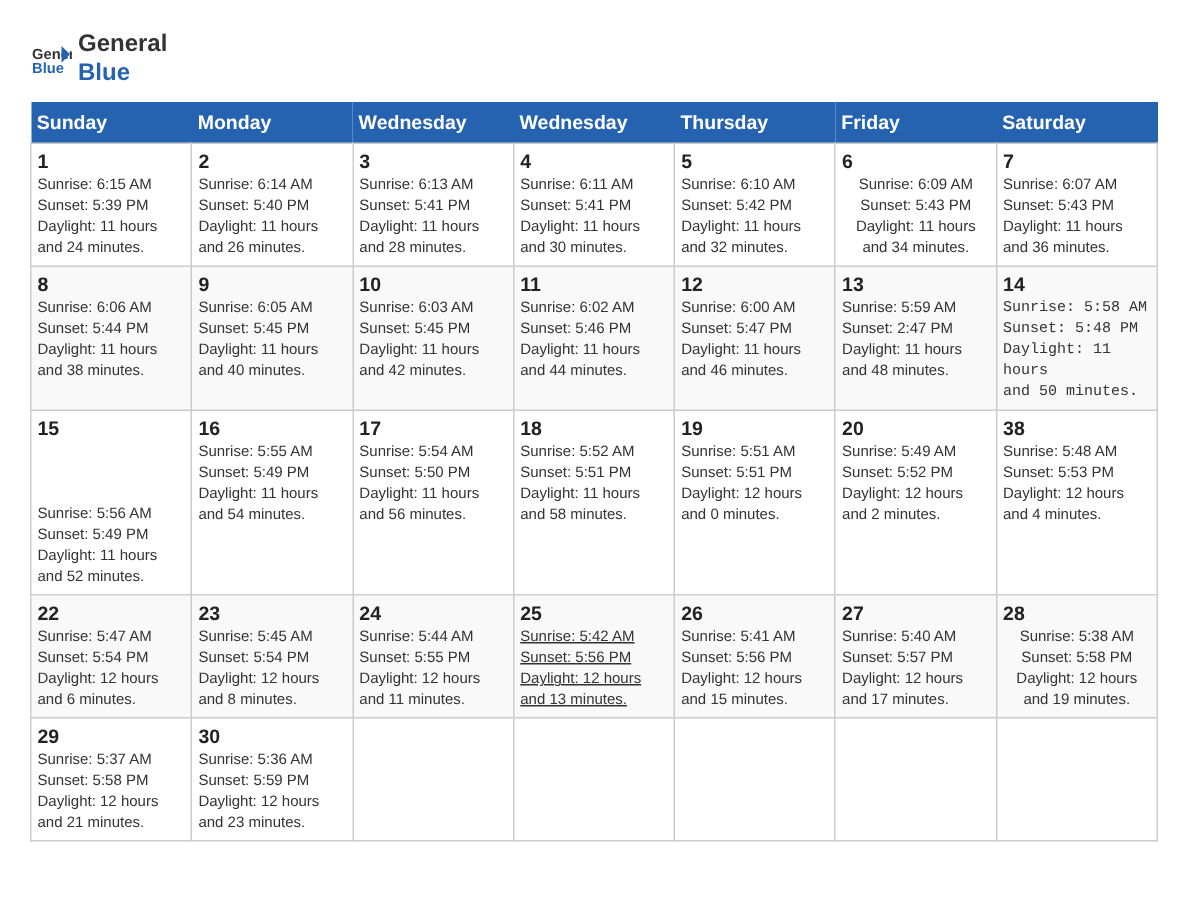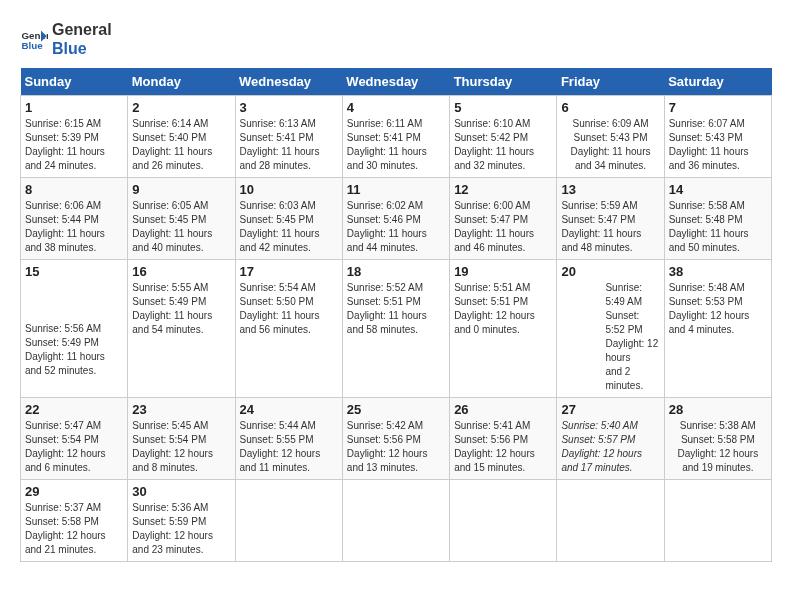--- a/index.html
+++ b/index.html
@@ -191,27 +191,27 @@
         <td>
           <span class="day-num">12</span>
           <div class="day-detail" style="white-space: pre-line;">Sunrise: 6:00 AM
 Sunset: 5:47 PM
 Daylight: 11 hours
 and 46 minutes.</div>
         </td>
         <td>
           <span class="day-num">13</span>
           <div class="day-detail" style="white-space: pre-line;">Sunrise: 5:59 AM
-Sunset: 5:47 PM
+Sunset: 2:47 PM
 Daylight: 11 hours
 and 48 minutes.</div>
         </td>
         <td>
           <span class="day-num">14</span>
-          <div class="day-detail" style="white-space: pre-line;">Sunrise: 5:58 AM
+          <div class="day-detail" style="white-space: pre-line; font-family: Liberation Mono, monospace;">Sunrise: 5:58 AM
 Sunset: 5:48 PM
 Daylight: 11 hours
 and 50 minutes.</div>
         </td>
       </tr>
       <tr>
         <td>
           <span class="day-num">15</span>
           <div class="day-detail" style="white-space: pre-line; margin-top: 43px;">Sunrise: 5:56 AM
 Sunset: 5:49 PM
@@ -241,21 +241,21 @@
         </td>
         <td>
           <span class="day-num">19</span>
           <div class="day-detail" style="white-space: pre-line;">Sunrise: 5:51 AM
 Sunset: 5:51 PM
 Daylight: 12 hours
 and 0 minutes.</div>
         </td>
         <td>
           <span class="day-num">20</span>
-          <div class="day-detail" style="white-space: pre-line; margin-left: 44px;">Sunrise: 5:49 AM
+          <div class="day-detail" style="white-space: pre-line;">Sunrise: 5:49 AM
 Sunset: 5:52 PM
 Daylight: 12 hours
 and 2 minutes.</div>
         </td>
         <td>
           <span class="day-num">38</span>
           <div class="day-detail" style="white-space: pre-line;">Sunrise: 5:48 AM
 Sunset: 5:53 PM
 Daylight: 12 hours
 and 4 minutes.</div>
@@ -278,35 +278,35 @@
         </td>
         <td>
           <span class="day-num">24</span>
           <div class="day-detail" style="white-space: pre-line;">Sunrise: 5:44 AM
 Sunset: 5:55 PM
 Daylight: 12 hours
 and 11 minutes.</div>
         </td>
         <td>
           <span class="day-num">25</span>
-          <div class="day-detail" style="white-space: pre-line;">Sunrise: 5:42 AM
+          <div class="day-detail" style="white-space: pre-line; text-decoration: underline;">Sunrise: 5:42 AM
 Sunset: 5:56 PM
 Daylight: 12 hours
 and 13 minutes.</div>
         </td>
         <td>
           <span class="day-num">26</span>
           <div class="day-detail" style="white-space: pre-line;">Sunrise: 5:41 AM
 Sunset: 5:56 PM
 Daylight: 12 hours
 and 15 minutes.</div>
         </td>
         <td>
           <span class="day-num">27</span>
-          <div class="day-detail" style="white-space: pre-line; font-style: italic;">Sunrise: 5:40 AM
+          <div class="day-detail" style="white-space: pre-line;">Sunrise: 5:40 AM
 Sunset: 5:57 PM
 Daylight: 12 hours
 and 17 minutes.</div>
         </td>
         <td>
           <span class="day-num">28</span>
           <div class="day-detail" style="white-space: pre-line; text-align: center;">Sunrise: 5:38 AM
 Sunset: 5:58 PM
 Daylight: 12 hours
 and 19 minutes.</div>

